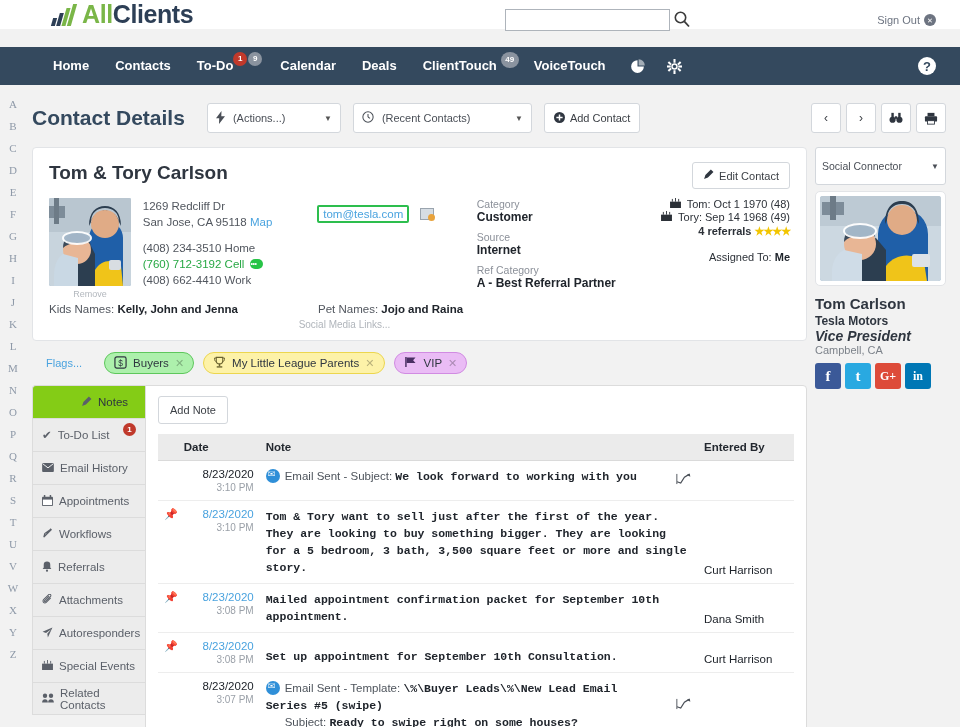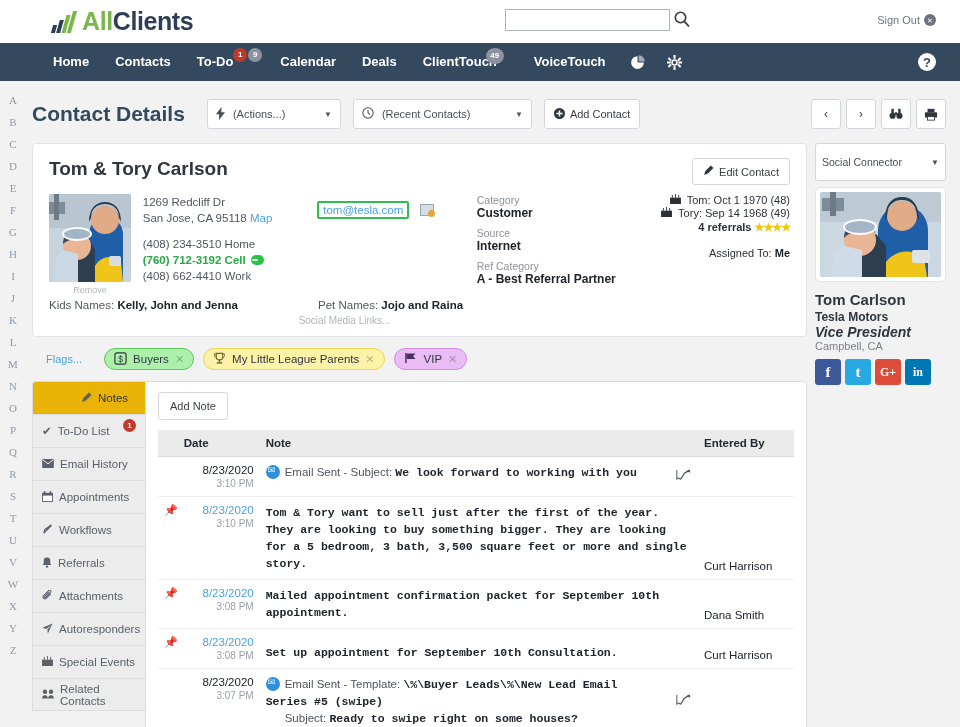--- a/index.html
+++ b/index.html
@@ -4,21 +4,21 @@
 <style>
   * { box-sizing: border-box; margin: 0; padding: 0; }
   html, body {
     width: 960px; height: 727px;
     background: #f2f2f2;
     font-family: "Liberation Sans", sans-serif;
     overflow: hidden;
   }
   
   .topbar {
-    height: 43px; background: #ffffff;
+    height: 29px; background: #ffffff;
     display: flex; align-items: center;
     position: relative;
   }
   .logo-wrap { display: flex; align-items: center; margin-left: 52px; }
   .logo-mark { width: 26px; height: 22px; margin-right: 4px; position: relative; }
   .logo-mark i {
     position: absolute; bottom: 0; display: block;
     transform: skewX(-16deg);
   }
   .logo-mark i:nth-child(1){ left:0;  width:4px; height:8px;  background:#2d3f56;}
@@ -46,21 +46,21 @@
   }
   .signout .circ {
     width: 12px; height: 12px; border-radius: 50%;
     background: #6d7481; display: inline-flex; align-items: center; justify-content: center;
   }
   .signout .circ::after { content: "✕"; color: #fff; font-size: 7px; line-height: 1; }
 
   
   .navbar {
     height: 38px; background: #34495e;
-    display: flex; align-items: center; position: relative;
+    display: flex; align-items: center; position: relative; margin-top: 18px;
   }
   .nav-items { display: flex; align-items: center; margin-left: 40px; gap: 0; }
   .nav-item {
     color: #ffffff; font-size: 13px; font-weight: bold;
     padding: 0 13px; position: relative; cursor: pointer;
     white-space: nowrap; line-height: 38px;
   }
   .nav-badge {
     position: absolute; top: 5px;
     font-size: 8px; font-weight: bold; color: #fff;
@@ -143,21 +143,21 @@
     width: 82px; height: 88px; border-radius: 2px; overflow: hidden;
     background: #9ab6cf; position: relative;
   }
   .remove-link {
     display: block; text-align: center; width: 82px;
     font-size: 9px; color: #b2b7bd; margin-top: 3px; cursor: pointer;
   }
   .addr-col { width: 175px; font-size: 11.5px; color: #51565e; line-height: 16px; }
   .addr-col .map { color: #4aa3df; cursor: pointer; }
   .phones { margin-top: 10px; }
-  .phone-cell { color: #27a844; font-weight: bold; }
+  .phone-cell { color: #27a844; font-weight: normal; }
   .sms-bubble {
     display: inline-block; width: 13px; height: 10px; border-radius: 5px;
     background: #27c447; position: relative; vertical-align: -1px; margin-left: 2px;
   }
   .sms-bubble::after {
     content: "•••"; position: absolute; left: 1px; top: -3px;
     font-size: 7px; color: #fff; letter-spacing: -.5px;
   }
   .email-col { width: 160px; padding-top: 6px; }
   .email-chip {
@@ -209,21 +209,21 @@
   
   .tabs-area { display: flex; margin-top: 11px; }
   .tabs { width: 113px; }
   .tab {
     height: 33px; display: flex; align-items: center; gap: 6px;
     padding-left: 9px; font-size: 11.5px; color: #5b6069;
     background: #ececec; border: 1px solid #dcdcdc; border-right: none;
     border-bottom: none; cursor: pointer; position: relative;
   }
   .tab:first-child { border-top-left-radius: 4px; }
-  .tab.active { background: #eab308; color: #2f3640; padding-left: 48px; }
+  .tab.active { background: #84cc16; color: #2f3640; padding-left: 48px; }
   .tab .tbadge {
     position: absolute; top: 4px; font-size: 8px; color: #fff; font-weight: bold;
     background: #c0392b; border-radius: 50%; width: 13px; height: 13px;
     display: flex; align-items: center; justify-content: center;
   }
   .notes-panel {
     flex: 1; background: #fff; border: 1px solid #dcdcdc; border-radius: 0 4px 4px 4px;
     padding: 10px 12px 16px 12px;
   }
   .add-note {
@@ -333,21 +333,21 @@
       <span class="nav-badge badge-gray" style="right:5px;">9</span>
     </div>
     <div class="nav-item">
       <span>Calendar</span>
     </div>
     <div class="nav-item">
       <span>Deals</span>
     </div>
     <div class="nav-item" style="padding-right:24px;">
       <span>ClientTouch</span>
-      <span class="nav-badge badge-gray" style="right:17px;width:18px;height:16px;">49</span>
+      <span class="nav-badge badge-gray" style="right:2px;width:18px;height:16px;">49</span>
     </div>
     <div class="nav-item">
       <span>VoiceTouch</span>
     </div>
     <span class="nav-icon">
       <svg width="15" height="15" viewBox="0 0 16 16">
           <path d="M8 1.2A6.8 6.8 0 1 0 14.8 8H8z" fill="#fff"></path>
           <path d="M9.2 0.2v6.6h6.6A6.8 6.8 0 0 0 9.2 0.2z" fill="#fff" opacity=".55"></path>
         </svg>
     </span>

